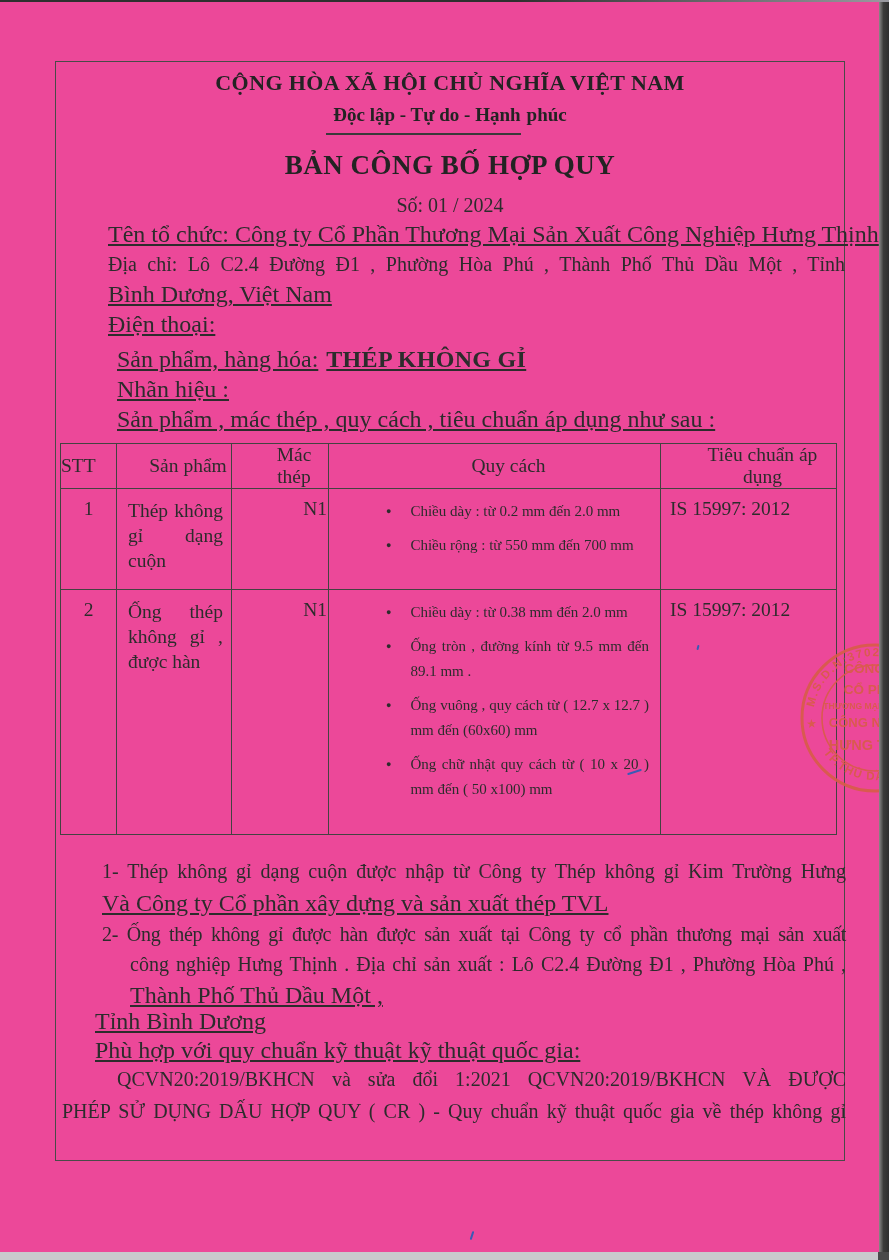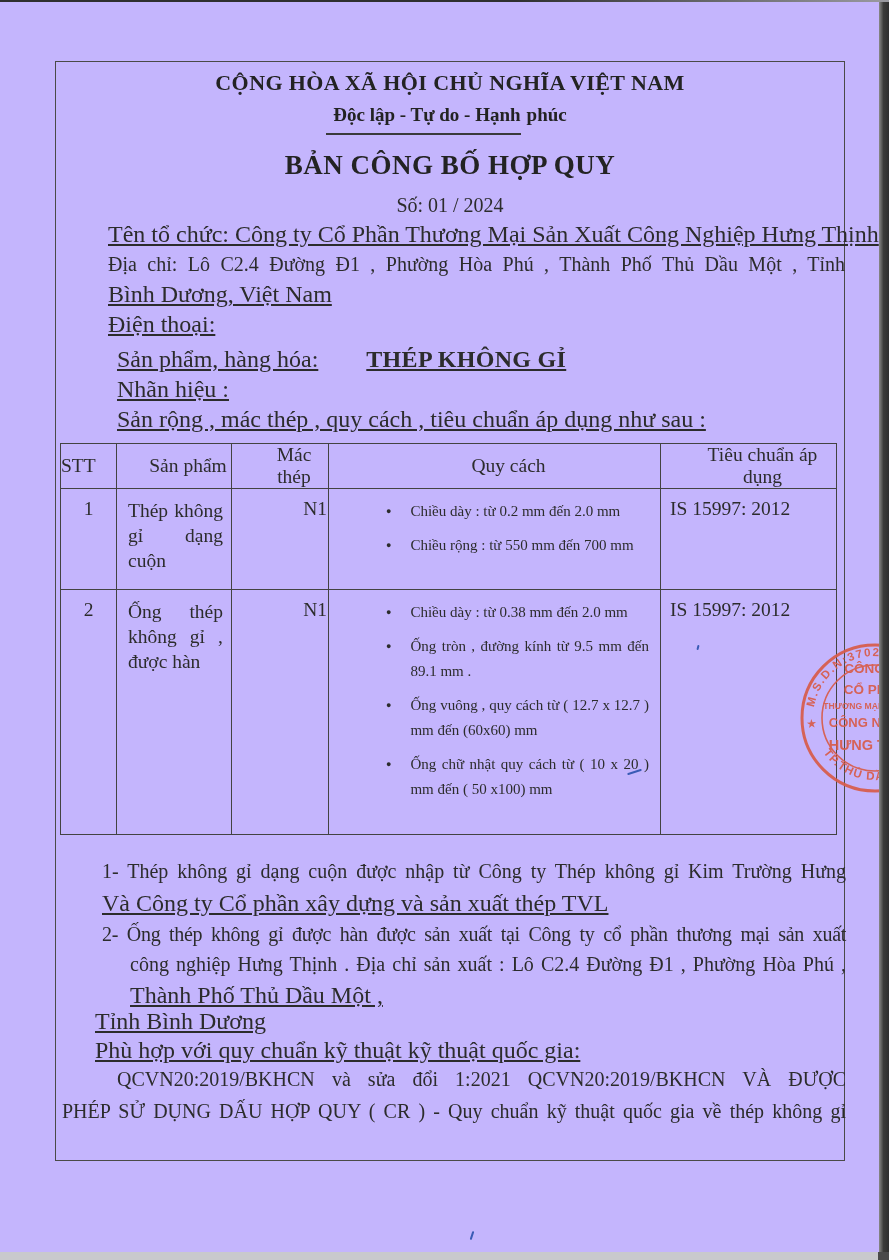--- a/index.html
+++ b/index.html
@@ -1,18 +1,18 @@
 <!DOCTYPE html>
 <html><head>
 <meta charset="utf-8">
 <style>
   html,body{margin:0;padding:0;background:#e8e8e8;}
   .page{
     position:relative;width:889px;height:1260px;margin:0 auto;
-    background:#c4b5fd;overflow:hidden;
+    background:#ec4899;overflow:hidden;
     font-family:"Liberation Serif","DejaVu Serif",serif;
     color:#2c2c2c;
   }
   
   .top-edge{position:absolute;left:0;top:0;width:100%;height:2px;
     background:linear-gradient(to right,#2f2f2f 0%,#2f2f2f 58%,#9a9aa0 100%);z-index:33;}
   .right-edge{position:absolute;top:0;right:0;width:10px;height:1252px;
     background:linear-gradient(to right,#8a8a88,#3c3c3a 45%,#2f2f2e);z-index:30;}
   .bottom-edge{position:absolute;left:0;bottom:0;width:100%;height:8px;background:#c9c9cd;z-index:31;}
   .bottom-corner{position:absolute;right:0;bottom:0;width:11px;height:8px;background:#4a4a4a;z-index:32;}
@@ -38,21 +38,21 @@
   .line{position:absolute;font-size:24px;line-height:26px;white-space:nowrap;text-decoration:underline;}
   .jline{position:absolute;font-size:20px;line-height:26px;white-space:normal;
     text-align:justify;text-align-last:justify;}
   .tight{letter-spacing:-0.3px;}
   .info-org{left:108px;top:221px;}
   .info-addr1{left:108px;top:251px;width:737px;}
   .info-addr2{left:108px;top:281px;}
   .info-phone{left:108px;top:311px;}
   .info-product{left:117px;top:346px;}
   .info-product .lbl{margin-right:8px;}
-  .info-product .val{font-weight:bold;letter-spacing:.3px;margin-left:40px;}
+  .info-product .val{font-weight:bold;letter-spacing:.3px;}
   .info-brand{left:117px;top:376px;}
   .info-intro{left:117px;top:406px;}
 
   
   table.spec-table{position:absolute;left:60px;top:443px;width:776px;
     border-collapse:collapse;table-layout:fixed;}
   .spec-table td,.spec-table th{border:1.5px solid #434341;vertical-align:top;
     font-weight:normal;font-size:19.5px;color:#2c2c2c;box-sizing:border-box;}
   .spec-table thead th{height:39px;vertical-align:middle;text-align:center;padding:0 0 0 28px;}
   .spec-table thead th.th-stt{text-align:left;padding:0;}
@@ -105,21 +105,21 @@
   <div class="center-line so">Số: 01 / 2024</div>
 
   <div class="line info-org">Tên tổ chức: Công ty Cổ Phần Thương Mại Sản Xuất Công Nghiệp Hưng Thịnh</div>
   <div class="jline info-addr1">Địa chỉ: Lô C2.4 Đường Đ1 , Phường Hòa Phú , Thành Phố Thủ Dầu Một , Tỉnh</div>
   <div class="line info-addr2">Bình Dương, Việt Nam</div>
   <div class="line info-phone">Điện thoại:</div>
   <div class="line info-product">
     <span class="lbl">Sản phẩm, hàng hóa:</span><span class="val">THÉP KHÔNG GỈ</span>
   </div>
   <div class="line info-brand">Nhãn hiệu :</div>
-  <div class="line info-intro">Sản rộng , mác thép , quy cách , tiêu chuẩn áp dụng như sau :</div>
+  <div class="line info-intro">Sản phẩm , mác thép , quy cách , tiêu chuẩn áp dụng như sau :</div>
 
   <table class="spec-table">
     <colgroup>
       <col style="width:56px">
         <col style="width:115px">
         <col style="width:97px">
         <col style="width:332px">
         <col style="width:176px">
     </colgroup>
     <thead>

